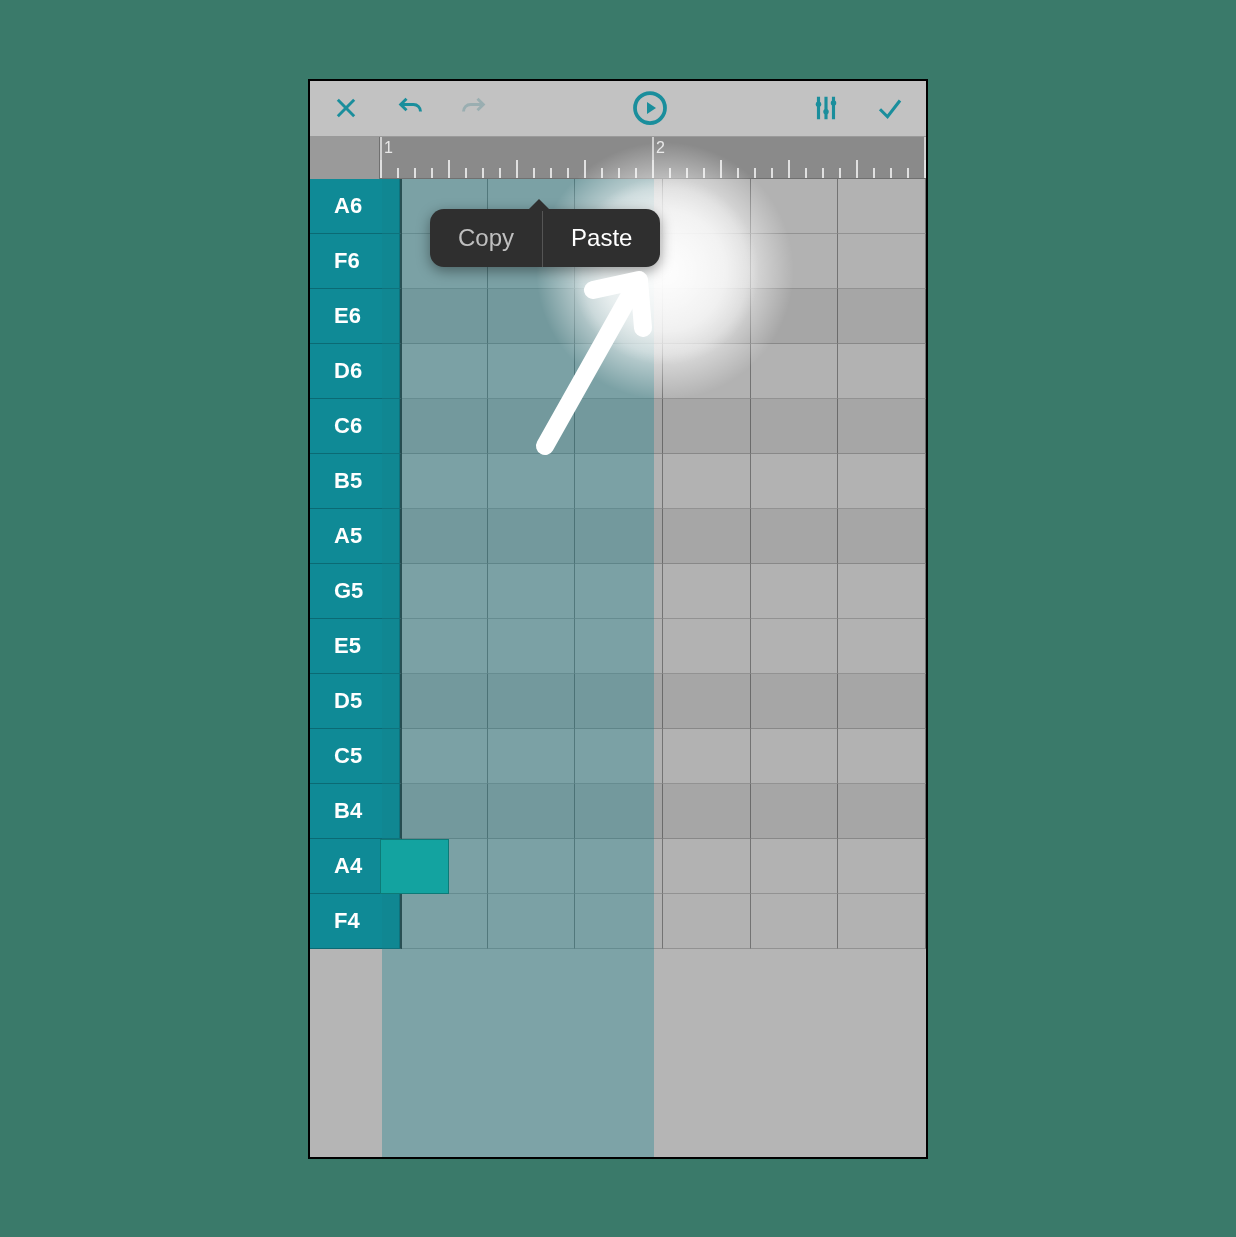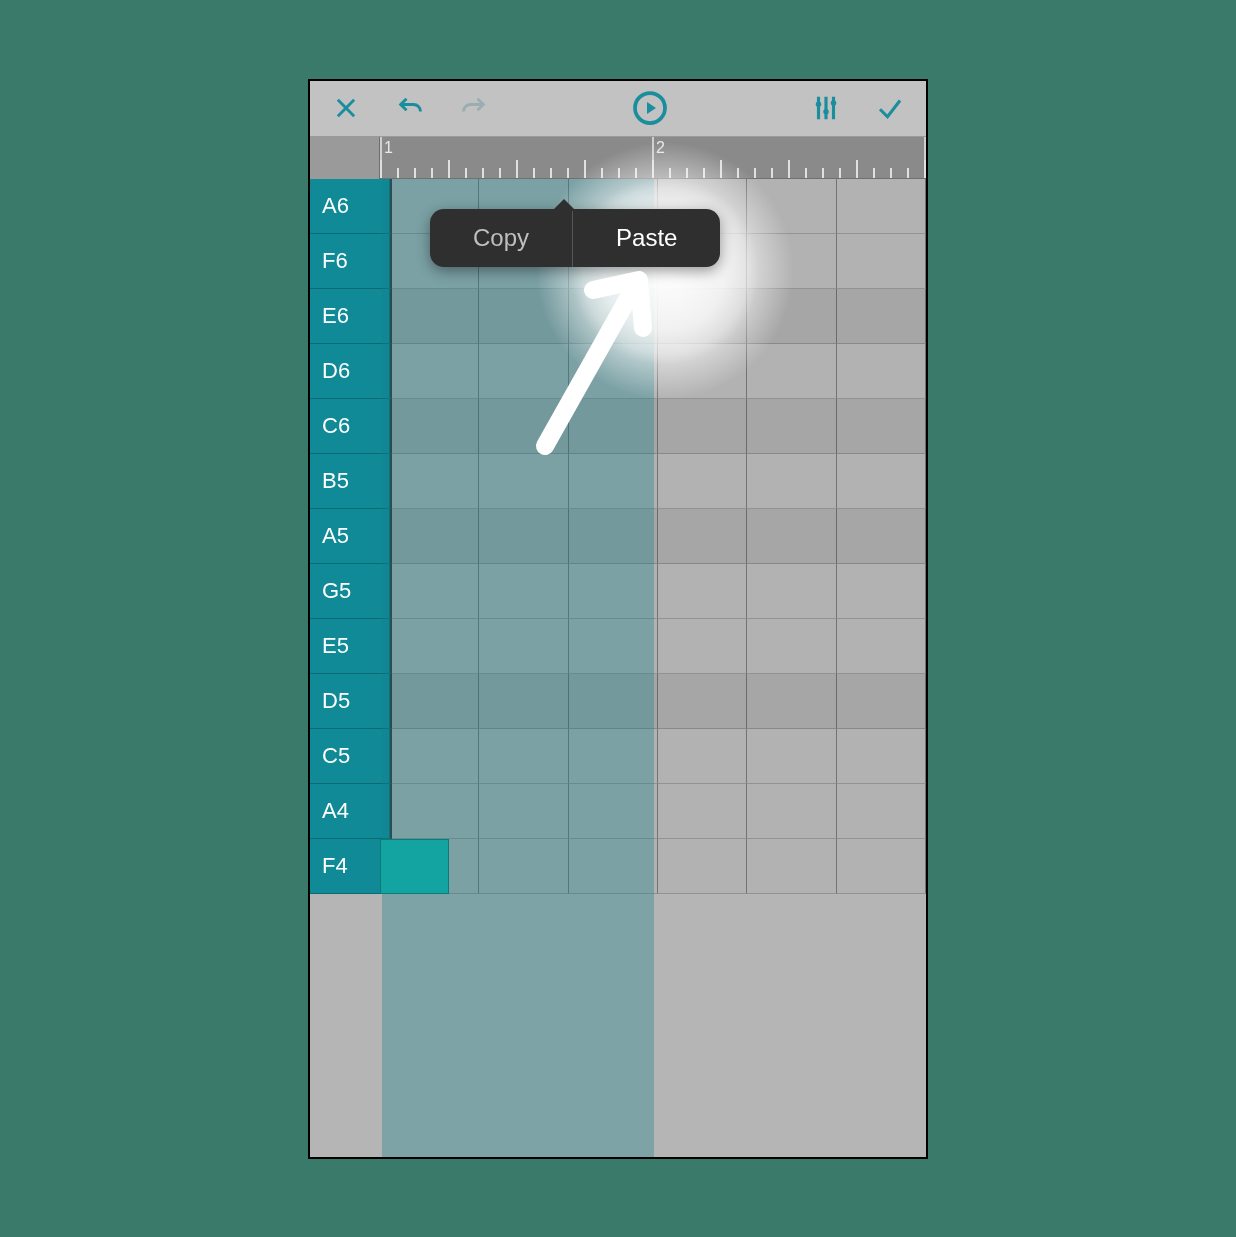--- a/index.html
+++ b/index.html
@@ -45,23 +45,23 @@
   .bar { position: absolute; top: 0; bottom: 0; }
   .bar .num { position: absolute; top: 2px; left: 4px; font-size: 16px; color: #e8e8e8; }
   .bar .tick { position: absolute; bottom: 0; width: 2px; background: #e0e0e0; }
   .bar .tick.big { height: 18px; }
   .bar .tick.small { height: 10px; }
   .bar-boundary { position: absolute; top:0; bottom:0; width:2px; background:#cfcfcf; }
   
   .grid { display: flex; flex-direction: column; }
   .row { display: flex; height: 55px; }
   .key {
-    width: 80px; background: #0f8a96; color: #fff; font-size: 22px;
-    display: flex; align-items: center; padding-left: 12px;
-    border-bottom: 1px solid #0b6a74; border-right: 1px solid #0b6a74;
+    width: 90px; background: #0f8a96; color: #fff; font-size: 22px;
+    display: flex; align-items: center; padding-left: 24px;
+    border-bottom: 1px solid #0b6a74; border-right: 1px solid #0b6a74; font-weight: bold;
   }
   .cells { flex: 1; display: flex; position: relative; }
   .cell { flex: 1; border-bottom: 1px solid rgba(0,0,0,.18); border-right: 1px solid rgba(0,0,0,.18); }
   .cell.beat { border-right: 1px solid rgba(0,0,0,.35); }
   .cell.bar  { border-right: 2px solid rgba(0,0,0,.45); }
   .row .cells { background: #b2b2b2; }
   .row.dark .cells { background: #a6a6a6; }
   
   .sel-overlay {
     position: absolute; top: 98px; left: 72px; width: 272px; bottom: 0;
@@ -78,21 +78,21 @@
     background: radial-gradient(circle, rgba(255,255,255,.85) 0%, rgba(255,255,255,.55) 45%, rgba(255,255,255,0) 70%);
     pointer-events: none;
   }
   
   .popover {
     position: absolute; background: #2f2f2f; color: #fff; border-radius: 14px;
     display: flex; overflow: visible; box-shadow: 0 4px 14px rgba(0,0,0,.4);
     height: 58px; align-items: stretch;
   }
   .popover .pbtn {
-    padding: 0 43px; font-size: 24px; display:flex; align-items:center;
+    padding: 0 28px; font-size: 24px; display:flex; align-items:center;
   }
   .popover .divider { width:1px; background:#555; }
   .popover .pbtn.dim { color: #bfbfbf; }
   .popover::before {
     content:""; position:absolute; top:-10px; left: 42%;
     border-left: 12px solid transparent; border-right:12px solid transparent;
     border-bottom: 12px solid #2f2f2f;
   }
   
   .arrow {
@@ -335,20 +335,33 @@
           <div class="cell beat"></div>
           <div class="cell beat"></div>
           <div class="cell beat"></div>
           <div class="cell bar"></div>
           <div class="cell beat"></div>
           <div class="cell beat"></div>
           <div class="cell beat"></div>
           <div class="cell bar"></div>
         </div>
       </div>
+      <div class="row dark">
+        <div class="key">B4</div>
+        <div class="cells">
+          <div class="cell beat"></div>
+          <div class="cell beat"></div>
+          <div class="cell beat"></div>
+          <div class="cell bar"></div>
+          <div class="cell beat"></div>
+          <div class="cell beat"></div>
+          <div class="cell beat"></div>
+          <div class="cell bar"></div>
+        </div>
+      </div>
       <div class="row">
         <div class="key">A4</div>
         <div class="cells">
           <div class="cell beat"></div>
           <div class="cell beat"></div>
           <div class="cell beat"></div>
           <div class="cell bar"></div>
           <div class="cell beat"></div>
           <div class="cell beat"></div>
           <div class="cell beat"></div>

